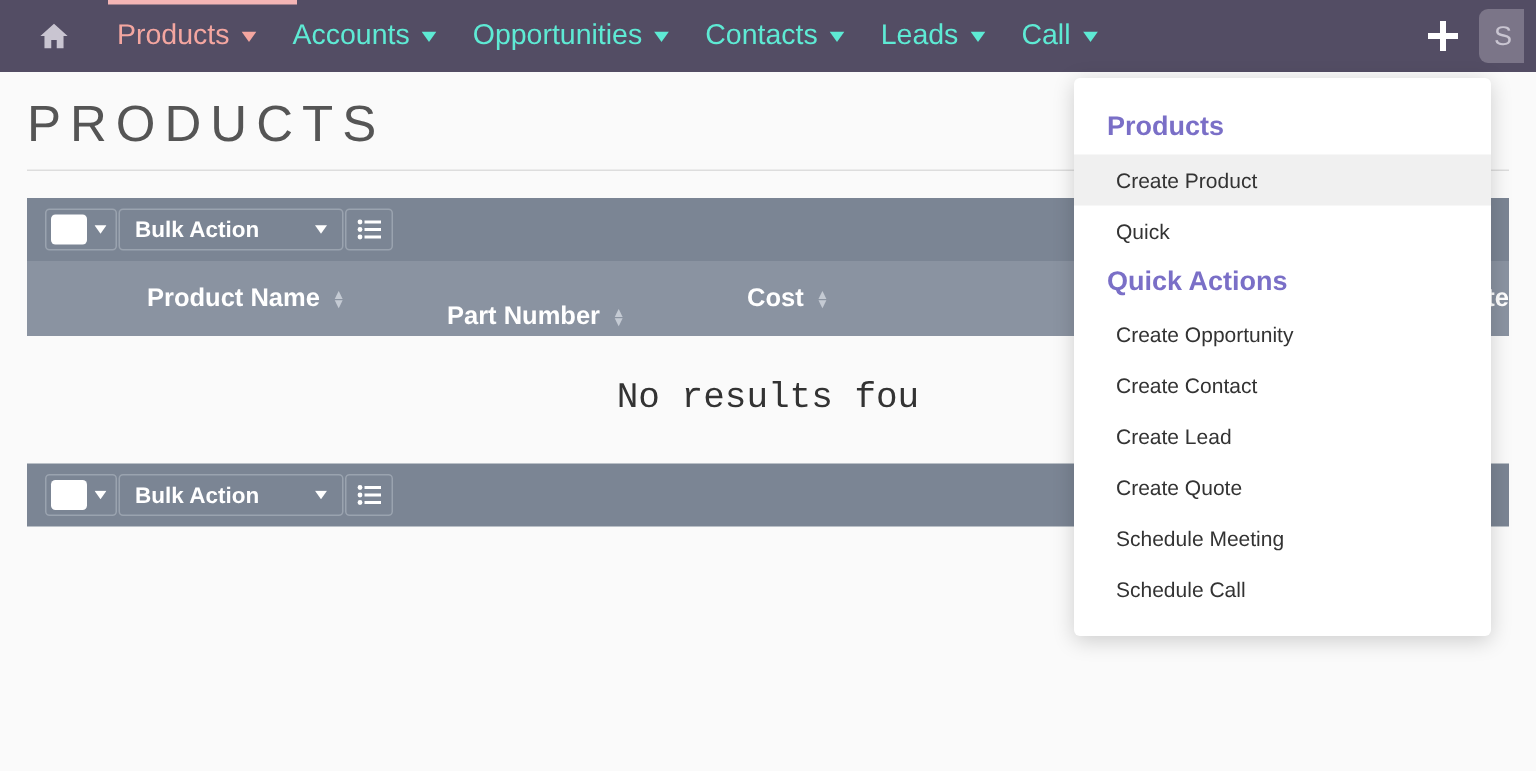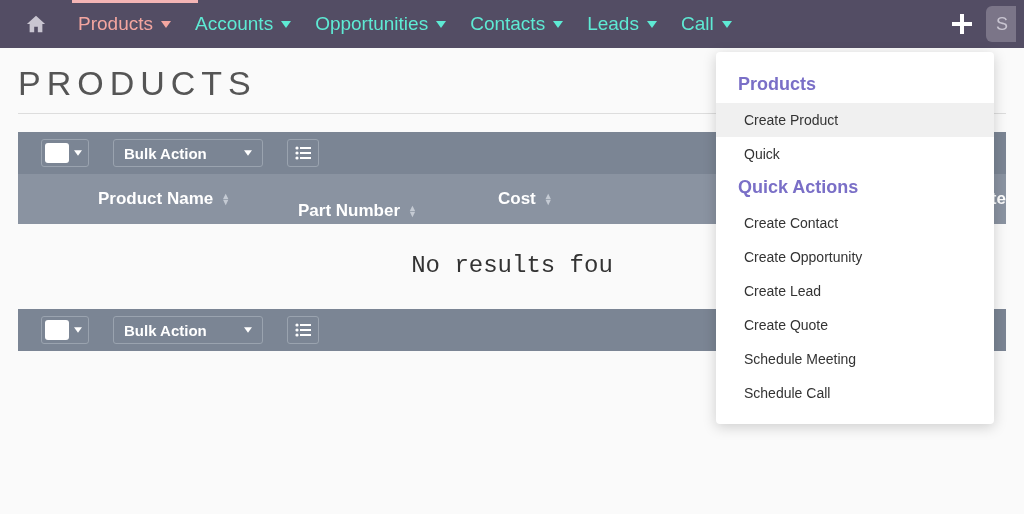--- a/index.html
+++ b/index.html
@@ -89,22 +89,22 @@
   margin: 0 18px 18px 18px;
 }
 
 
 .table-toolbar {
   background: #7b8594;
   height: 42px;
   margin: 0 18px;
   display: flex;
   align-items: center;
-  padding: 0 23px;
-  gap: 24px;
+  padding: 0 12px;
+  gap: 1px;
 }
 .checkbox-group {
   display: flex;
   align-items: center;
   border: 1px solid #9aa3af;
   border-radius: 3px;
   height: 28px;
   background: #7b8594;
 }
 .checkbox-box {
@@ -368,19 +368,19 @@
         <rect x="5" y="11" width="11" height="2"></rect>
     </svg>
   </div>
 </div>
 
 <div class="dropdown">
   <div class="dd-section-title">Products</div>
   <div class="dd-item hover">Create Product</div>
   <div class="dd-item">Quick</div>
   <div class="dd-section-title">Quick Actions</div>
+  <div class="dd-item">Create Opportunity</div>
   <div class="dd-item">Create Contact</div>
-  <div class="dd-item">Create Opportunity</div>
   <div class="dd-item">Create Lead</div>
   <div class="dd-item">Create Quote</div>
   <div class="dd-item">Schedule Meeting</div>
   <div class="dd-item">Schedule Call</div>
 </div>
 
 </body></html>

